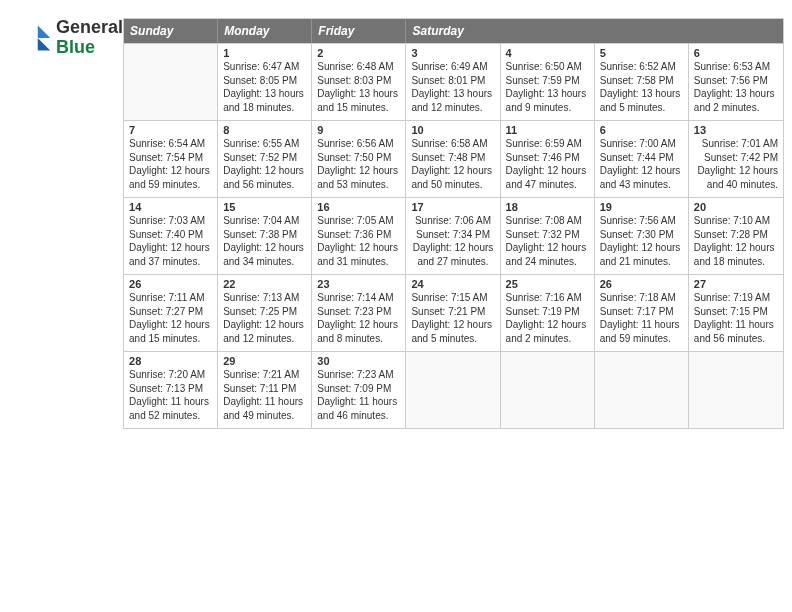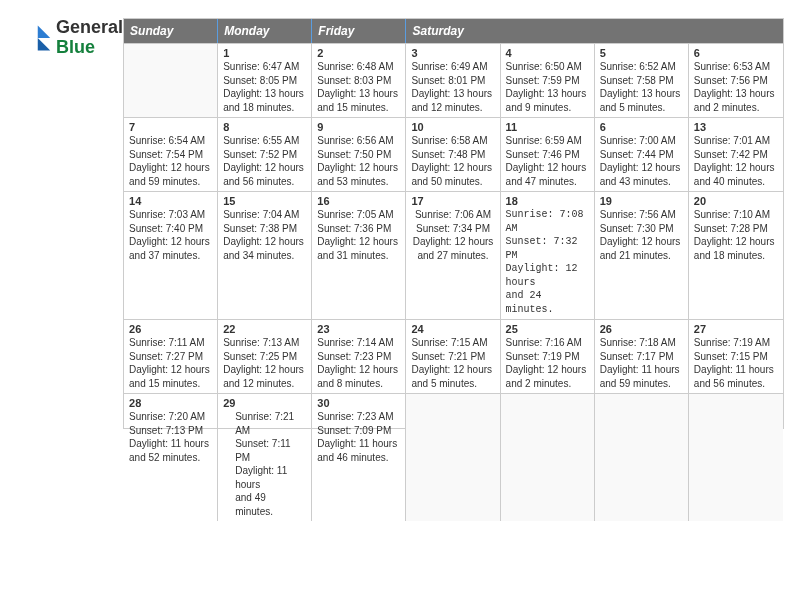--- a/index.html
+++ b/index.html
@@ -219,21 +219,21 @@
           </div>
           <div class="cal-cell">
             <div class="day-number">6</div>
             <div class="day-info" style="white-space: pre-line;">Sunrise: 7:00 AM
 Sunset: 7:44 PM
 Daylight: 12 hours
 and 43 minutes.</div>
           </div>
           <div class="cal-cell">
             <div class="day-number">13</div>
-            <div class="day-info" style="white-space: pre-line;">Sunrise: 7:01 AM
+            <div class="day-info" style="white-space: pre-line; text-align: right;">Sunrise: 7:01 AM
 Sunset: 7:42 PM
 Daylight: 12 hours
 and 40 minutes.</div>
           </div>
         </div>
         <div class="cal-row">
           <div class="cal-cell">
             <div class="day-number">14</div>
             <div class="day-info" style="white-space: pre-line;">Sunrise: 7:03 AM
 Sunset: 7:40 PM
@@ -256,21 +256,21 @@
           </div>
           <div class="cal-cell">
             <div class="day-number">17</div>
             <div class="day-info" style="white-space: pre-line; text-align: center;">Sunrise: 7:06 AM
 Sunset: 7:34 PM
 Daylight: 12 hours
 and 27 minutes.</div>
           </div>
           <div class="cal-cell">
             <div class="day-number">18</div>
-            <div class="day-info" style="white-space: pre-line; font-family: Liberation Mono, monospace;">Sunrise: 7:08 AM
+            <div class="day-info" style="white-space: pre-line;">Sunrise: 7:08 AM
 Sunset: 7:32 PM
 Daylight: 12 hours
 and 24 minutes.</div>
           </div>
           <div class="cal-cell">
             <div class="day-number">19</div>
             <div class="day-info" style="white-space: pre-line;">Sunrise: 7:56 AM
 Sunset: 7:30 PM
 Daylight: 12 hours
 and 21 minutes.</div>
@@ -337,21 +337,21 @@
         <div class="cal-row">
           <div class="cal-cell">
             <div class="day-number">28</div>
             <div class="day-info" style="white-space: pre-line;">Sunrise: 7:20 AM
 Sunset: 7:13 PM
 Daylight: 11 hours
 and 52 minutes.</div>
           </div>
           <div class="cal-cell">
             <div class="day-number">29</div>
-            <div class="day-info" style="white-space: pre-line; margin-left: 12px;">Sunrise: 7:21 AM
+            <div class="day-info" style="white-space: pre-line;">Sunrise: 7:21 AM
 Sunset: 7:11 PM
 Daylight: 11 hours
 and 49 minutes.</div>
           </div>
           <div class="cal-cell">
             <div class="day-number">30</div>
             <div class="day-info" style="white-space: pre-line;">Sunrise: 7:23 AM
 Sunset: 7:09 PM
 Daylight: 11 hours
 and 46 minutes.</div>

